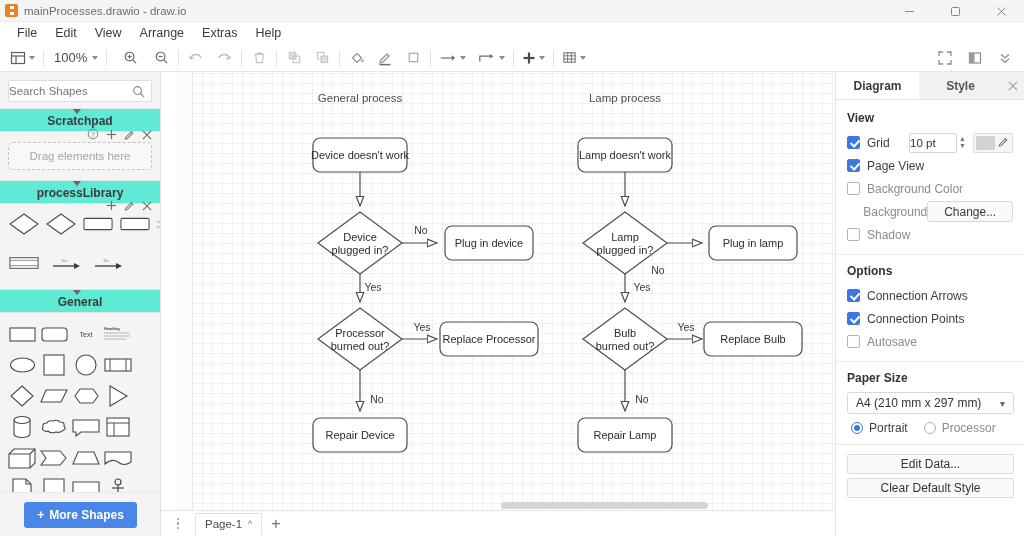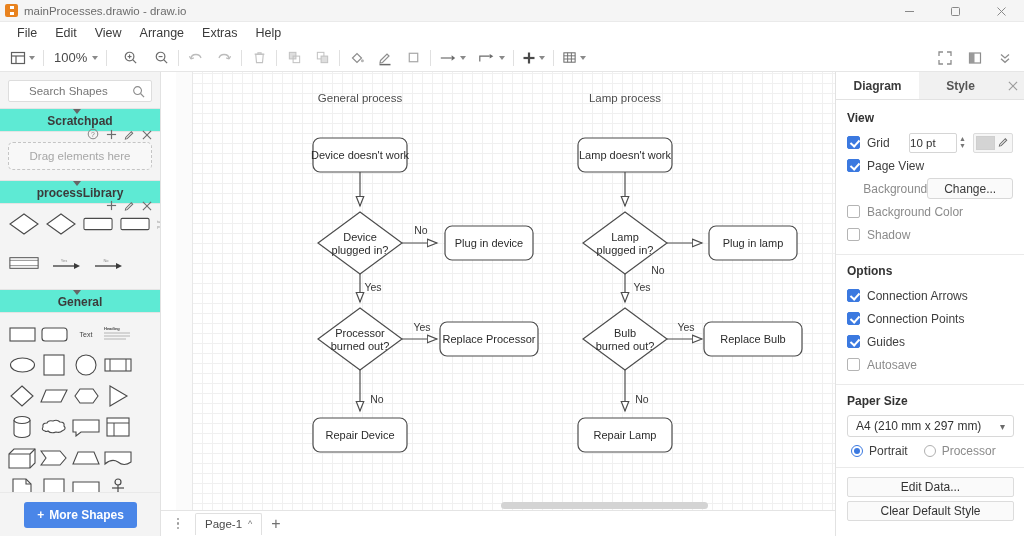--- a/index.html
+++ b/index.html
@@ -63,21 +63,21 @@
   .tb-right { margin-left:auto; display:flex; align-items:center; padding-right:8px; }
 
   
   .sidebar {
     position:absolute; left:0; top:72px; width:161px; height:464px;
     background:#f4f4f4; border-right:1px solid #e2e2e2; overflow:hidden;
   }
   .search-wrap { padding:8px 8px 6px 8px; }
   .search-box {
     position:relative; background:#fff; border:1px solid #ddd; border-radius:2px;
-    height:22px; display:flex; align-items:center; padding:0 20px;
+    height:22px; display:flex; align-items:center; padding:0 0;
   }
   .search-box input {
     border:none; outline:none; font-size:11.5px; color:#9a9a9a;
     font-family:"Liberation Sans",sans-serif; width:120px; background:transparent;
   }
   .search-ico { position:absolute; right:6px; top:4px; color:#8d8d8d; }
 
   .sec-head {
     display:flex; align-items:center; height:24px; padding:0 8px;
     border-top:1px solid #e4e4e4; border-bottom:1px solid #e4e4e4;
@@ -799,50 +799,46 @@
           </span>
         </span>
       </div>
 
       <div class="rp-row">
         <span class="cb on"></span>
         <span class="rp-lbl">Page View</span>
       </div>
 
       <div class="rp-row">
+        <span class="cb"></span>
+        <span class="rp-lbl dim">Background Color</span>
+      </div>
+
+      <div class="rp-row">
         <span style="width:20px;"></span>
         <span class="rp-lbl dim">Background</span>
         <span class="btn-wide">Change...</span>
       </div>
 
       <div class="rp-row">
         <span class="cb"></span>
-        <span class="rp-lbl dim">Background Color</span>
-      </div>
-
-      <div class="rp-row">
-        <span class="cb"></span>
         <span class="rp-lbl dim">Shadow</span>
       </div>
 
       <div class="rp-div"></div>
 
       <div class="rp-h">Options</div>
 
       <div class="rp-row">
         <span class="cb on"></span>
         <span class="rp-lbl">Connection Arrows</span>
       </div>
       <div class="rp-row">
         <span class="cb on"></span>
         <span class="rp-lbl">Connection Points</span>
-      </div>
-      <div class="rp-row">
-        <span class="cb on"></span>
-        <span class="rp-lbl">Guides</span>
       </div>
       <div class="rp-row">
         <span class="cb"></span>
         <span class="rp-lbl dim">Autosave</span>
       </div>
 
       <div class="rp-div"></div>
 
       <div class="rp-h">Paper Size</div>
       <div class="sel">

